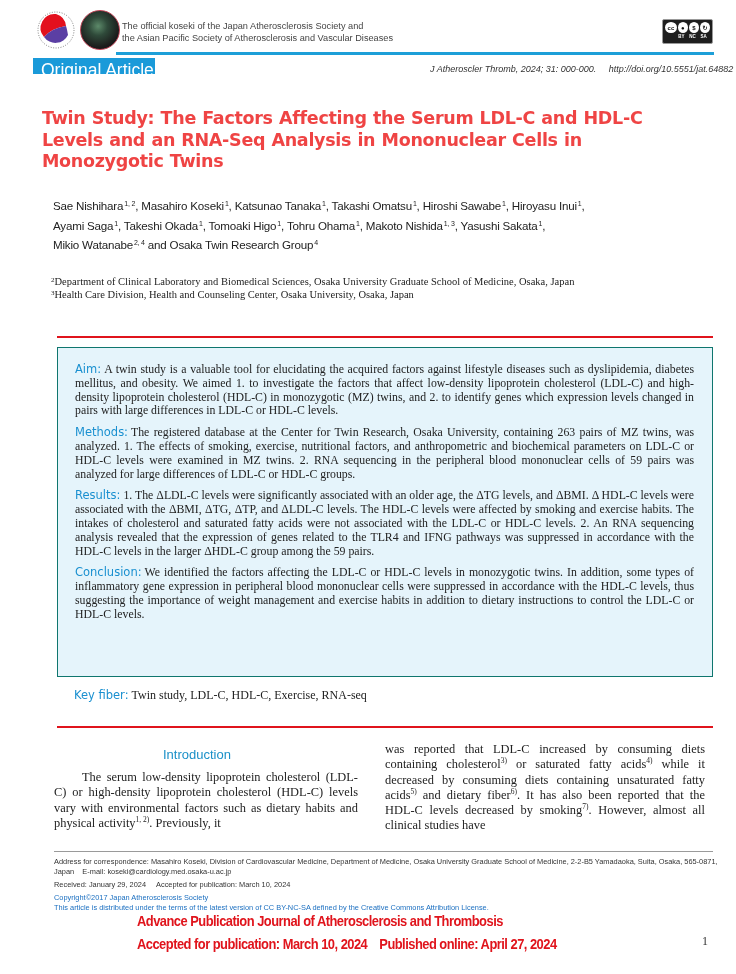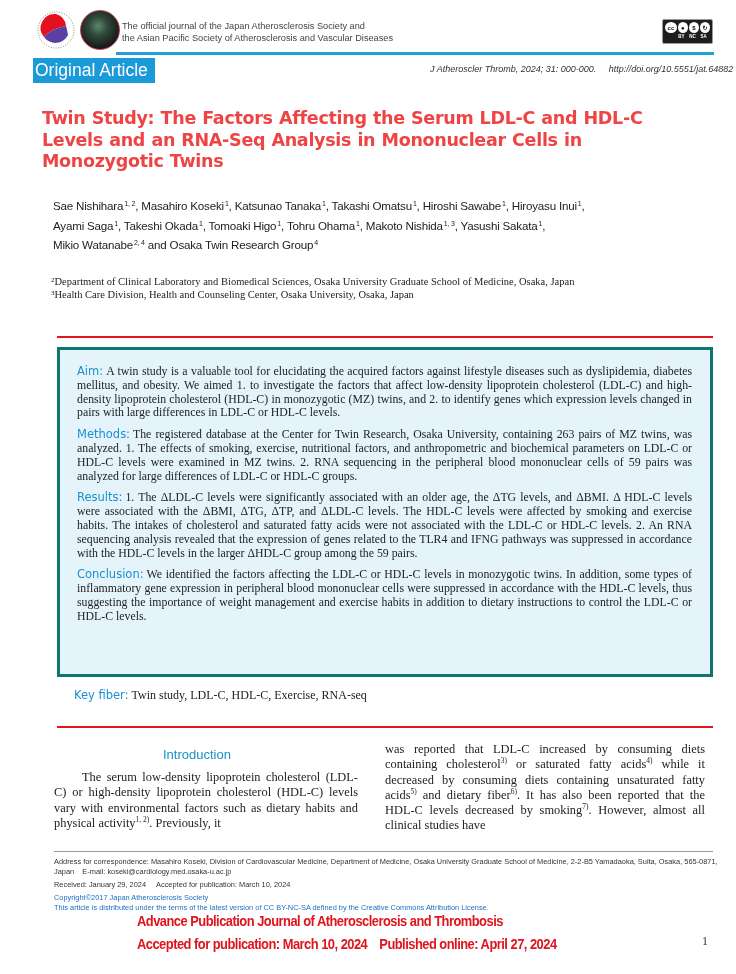--- a/index.html
+++ b/index.html
@@ -10,38 +10,38 @@
   .logo1 { left: 36px; top: 10px; width: 40px; height: 40px; border-radius: 50%; overflow: hidden; }
   .logo2 { left: 80px; top: 10px; width: 40px; height: 40px; border-radius: 50%;
            background: radial-gradient(circle at 45% 40%, #5d8a6a 0%, #2f4a3a 30%, #1a1a1a 70%); border: 1px solid #b45; box-sizing: border-box; }
   .header-text { left: 122px; top: 20px; font-size: 9.2px; line-height: 12px; color: #444; }
   .cc-badge { left: 662px; top: 19px; width: 51px; height: 25px; background: #1e1e1e; border: 1px solid #999; border-radius: 2px; box-sizing: border-box; }
   .cc-badge .row { display: flex; gap: 1px; padding: 2px 2px 0 2px; }
   .cc-badge .c { width: 11px; height: 11px; border-radius: 50%; background: #fff; color: #111; font-size: 6px; font-weight: bold; display: flex; align-items: center; justify-content: center; }
   .cc-badge .c.cc { width: 13px; }
   .cc-badge .labels { display: flex; justify-content: space-around; color: #fff; font-size: 4.5px; font-weight: bold; padding: 1px 3px 0 13px; }
   .blue-rule { left: 116px; top: 52px; width: 598px; height: 3px; background: #1d9fd8; }
-  .orig-badge { left: 33px; top: 58px; width: 122px; height: 25px; background: #1a9ad9; color: #fff; font-size: 17.5px; line-height: 25px; padding-left: 2px; box-sizing: border-box; }
+  .orig-badge { left: 33px; top: 58px; width: 122px; height: 16px; background: #1a9ad9; color: #fff; font-size: 17.5px; line-height: 25px; padding-left: 8px; box-sizing: border-box; }
   .citation { left: 430px; top: 64px; font-size: 9px; font-style: italic; color: #333; }
   .citation span + span { margin-left: 10px; }
 
   
   .title { left: 42px; top: 108px; width: 640px; font-family: "DejaVu Sans", sans-serif; font-weight: bold; font-size: 17.5px; line-height: 21.5px; color: #ef4444; letter-spacing: -0.3px; word-spacing: 0.5px; }
 
   
   .authors { left: 53px; top: 196px; width: 660px; font-size: 11.6px; line-height: 19.5px; color: #222; letter-spacing: -0.2px; }
   .authors sup { font-size: 7px; line-height: 0; vertical-align: 4px; margin-left: 1px; }
 
   
   .affils { left: 51px; top: 275px; width: 660px; font-family: "Liberation Serif", serif; font-size: 10.5px; line-height: 13.2px; color: #222; }
   .affils sup { font-size: 7px; line-height: 0; vertical-align: 3px; }
   .red-rule-top { left: 57px; top: 336px; width: 656px; height: 2px; background: #e0141c; }
 
   
-  .abstract { left: 57px; top: 347px; width: 656px; height: 330px; background: #e5f4fb; border: 3px solid #0f766e; box-sizing: border-box; padding: 15px 18px 0 17px;
+  .abstract { left: 57px; top: 347px; width: 656px; height: 330px; background: #e5f4fb; border: 1px solid #0f766e; box-sizing: border-box; padding: 15px 18px 0 17px;
               font-family: "Liberation Serif", serif; font-size: 11.8px; line-height: 13.8px; color: #222; text-align: justify; }
   .abstract p { margin: 0 0 8px 0; }
   .abstract .lbl { font-family: "DejaVu Sans", sans-serif; color: #1a90d0; font-size: 11.5px; margin-right: 3px; }
 
   .keywords { left: 74px; top: 688px; font-family: "Liberation Serif", serif; font-size: 12px; color: #222; }
   .keywords .lbl { font-family: "DejaVu Sans", sans-serif; color: #1a90d0; font-size: 11.5px; margin-right: 3px; }
   .red-rule-bottom { left: 57px; top: 726px; width: 656px; height: 2px; background: #e0141c; }
 
   
   .intro-head { left: 163px; top: 747px; font-family: "Liberation Sans", sans-serif; font-size: 13px; color: #1a90c8; }
@@ -70,21 +70,21 @@
   <svg width="40" height="40" viewBox="0 0 40 40">
     <circle cx="20" cy="20" r="19" fill="#fff"></circle>
     <path d="M20 4 A14 14 0 0 0 8 27 Q16 18 30 16 A14 14 0 0 0 20 4Z" fill="#e3101d"></path>
     <path d="M8 27 A14 14 0 0 0 32 25 Q31 19 30 16 Q16 18 8 27Z" fill="#5b3fa4"></path>
     <circle cx="20" cy="20" r="18" fill="none" stroke="#333" stroke-width="0.6" stroke-dasharray="1 1.5"></circle>
   </svg>
 </div>
 <div class="abs logo2"></div>
 
 <div class="abs header-text">
-  <div>The official journal of the Japan Atherosclerosis Society and</div>
+  <div>The official koseki of the Japan Atherosclerosis Society and</div>
   <div>the Asian Pacific Society of Atherosclerosis and Vascular Diseases</div>
 </div>
 
 <div class="abs cc-badge">
   <div class="row">
     <div class="c cc">cc</div>
     <div class="c">●</div>
     <div class="c">$</div>
     <div class="c">↻</div>
   </div>

